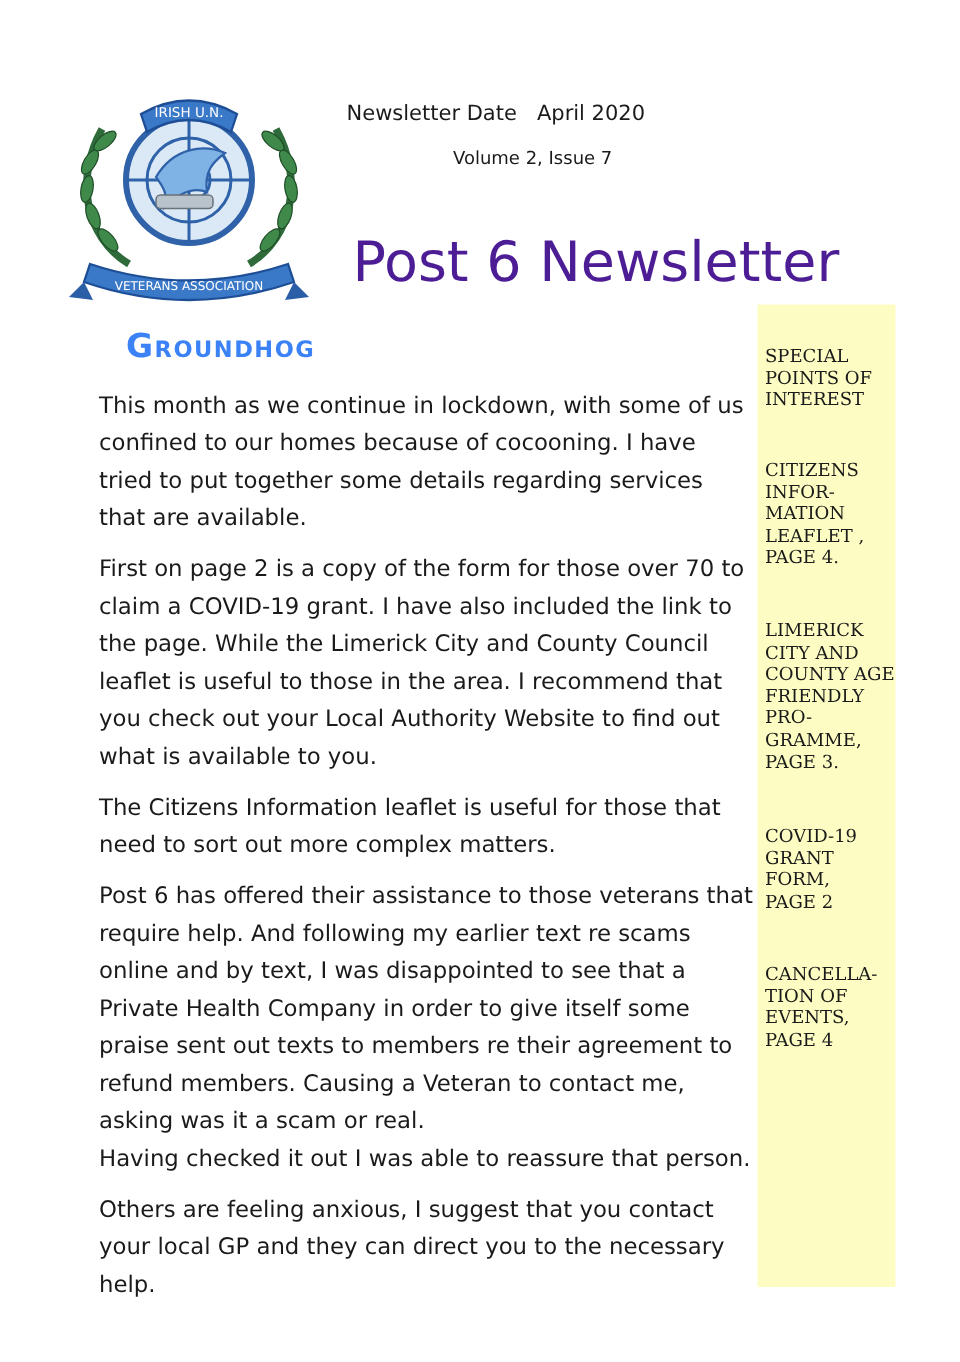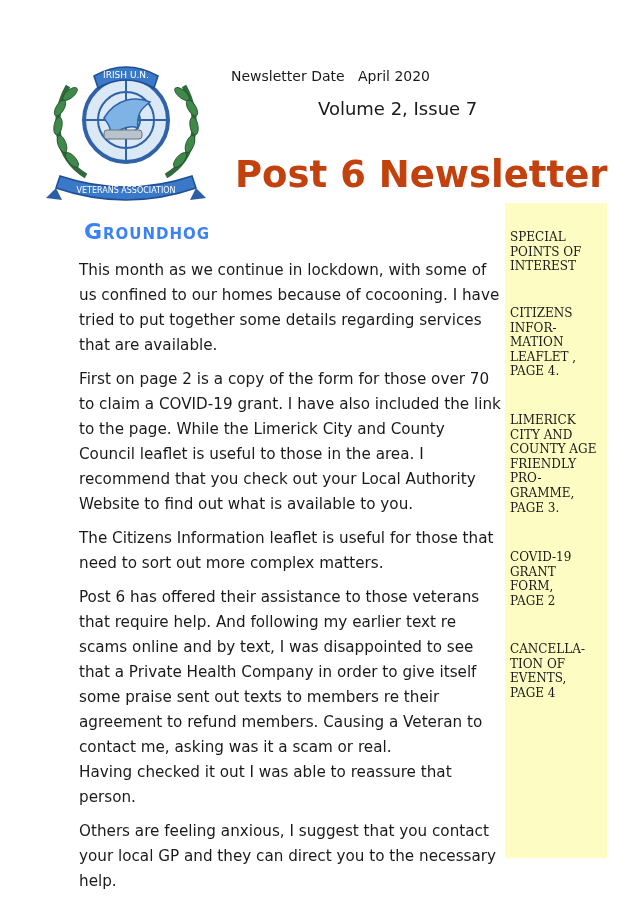--- a/index.html
+++ b/index.html
@@ -1,28 +1,28 @@
 <!DOCTYPE html>
 <html><head>
 <meta charset="utf-8">
 <style>
   html, body { margin:0; padding:0; background:#ffffff; }
   body { width:640px; height:908px; position:relative; overflow:hidden; font-family:"DejaVu Sans", sans-serif; color:#1a1a1a; }
 
   .logo { position:absolute; left:46px; top:48px; width:160px; height:160px; }
   .date-line { position:absolute; left:231px; top:68px; font-size:14px; letter-spacing:0px; }
-  .volume-line { position:absolute; left:318px; top:98px; font-size:18px; }
-  .title { position:absolute; left:235px; top:153px; font-size:37px; font-weight:bold; color:#c2410c; letter-spacing:0px; }
+  .volume-line { position:absolute; left:302px; top:98px; font-size:12px; }
+  .title { position:absolute; left:235px; top:153px; font-size:37px; font-weight:normal; color:#4c1d95; letter-spacing:0px; }
 
   .section-heading { position:absolute; left:84px; top:219px; font-size:22px; font-weight:bold; font-variant:small-caps; letter-spacing:1px; color:#3b82f6; }
 
   .main { position:absolute; left:66px; top:258px; width:436px; font-size:15.2px; line-height:25px; color:#1a1a1a; }
-  .main p { margin:0 0 9px 13px; }
+  .main p { margin:0 0 9px 0; }
 
-  .sidebar { position:absolute; left:505px; top:203px; width:102px; height:655px; background:#fdfdc3; }
+  .sidebar { position:absolute; left:505px; top:203px; width:92px; height:655px; background:#fdfdc3; }
   .sidebar-item { position:absolute; left:5px; width:96px; font-family:"DejaVu Serif", serif; font-size:12px; line-height:14.6px; color:#1a1a1a; white-space:pre-line; }
 </style>
 </head>
 <body>
 
 <svg class="logo" viewBox="0 0 160 160">
 
   <g>
     <path d="M40 128 C10 110 4 70 22 38" stroke="#2f6b3a" stroke-width="5" fill="none"></path>
     <path d="M120 128 C150 110 156 70 138 38" stroke="#2f6b3a" stroke-width="5" fill="none"></path>

